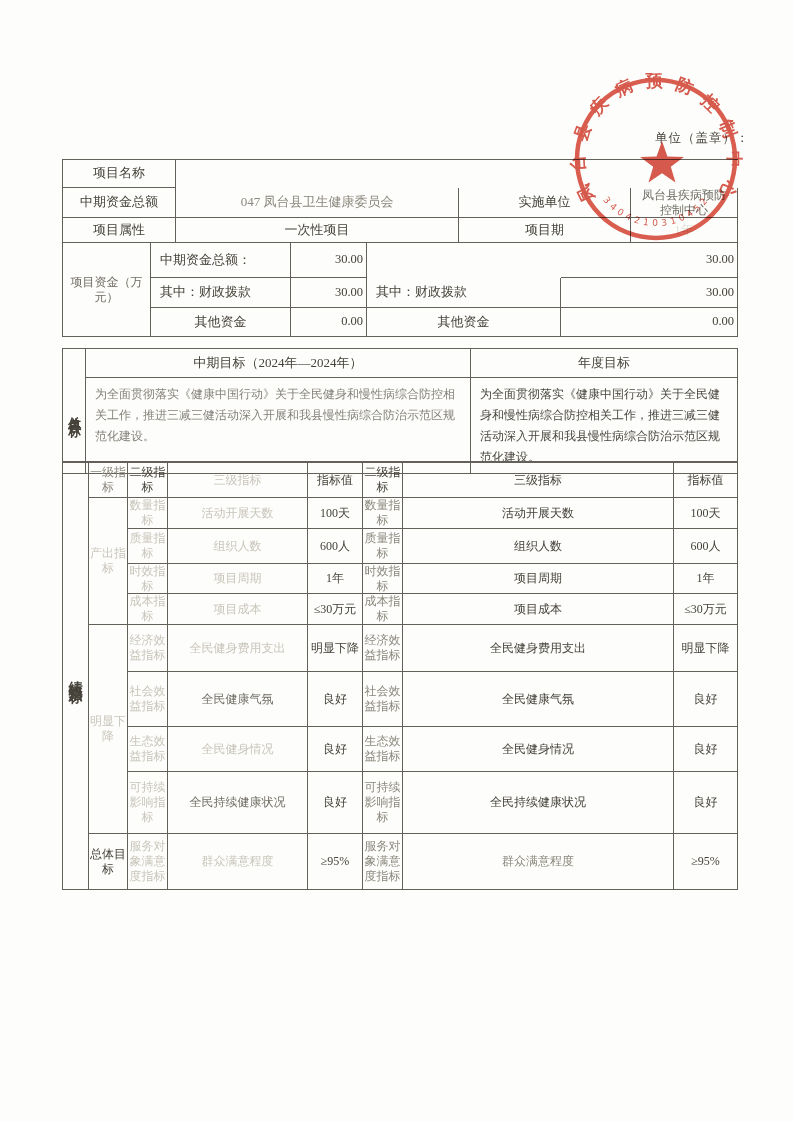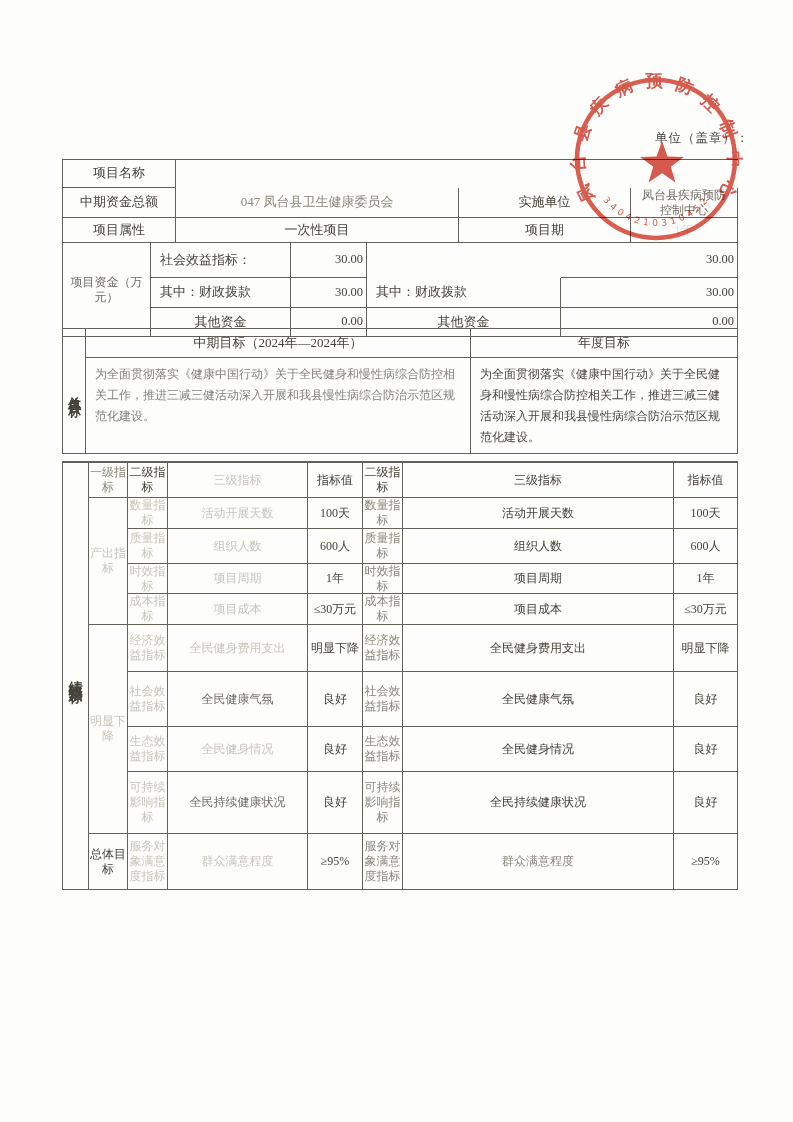--- a/index.html
+++ b/index.html
@@ -20,21 +20,21 @@
   .vert{writing-mode:vertical-rl;text-orientation:upright;letter-spacing:3px;font-weight:bold;}
   .mid{color:var(--mid);}
   .faded{color:var(--faded);}
   .dim{color:#706d64;}
   .small{font-size:12px;}
   .goaltext{font-size:12px;line-height:21px;}
   .faint{color:rgba(70,66,55,0.15);}
   
   #info{left:62px;top:159px;width:675px;grid-template-columns:113px 283px 172px 107px;grid-template-rows:28px 30px 25px;}
   #funds{left:62px;top:242px;width:675px;grid-template-columns:88px 140px 76px 194px 177px;grid-template-rows:35px 30px 29px;}
-  #goals{left:62px;top:328px;width:675px;grid-template-columns:23px 385px 267px;grid-template-rows:29px 96px;}
+  #goals{left:62px;top:348px;width:675px;grid-template-columns:23px 385px 267px;grid-template-rows:29px 96px;}
   #ind{left:62px;top:461px;width:675px;grid-template-columns:26px 39px 40px 140px 55px 40px 271px 64px;
        grid-template-rows:35px 31px 35px 30px 31px 47px 55px 45px 62px 56px;border-top:2px solid var(--ln);font-size:12px;}
   .stamp{position:absolute;left:550px;top:53px;mix-blend-mode:multiply;opacity:.84;}
 </style>
 </head>
 <body>
 
 <div class="page">
 
   <div class="unit-seal">单位（盖章）：</div>
@@ -47,21 +47,21 @@
     <div class="cell small dim" style="grid-area:2/4/3/5;padding:0 6px">凤台县疾病预防控制中心</div>
     <div class="cell" style="grid-area:3/1/4/2">项目属性</div>
     <div class="cell" style="grid-area:3/3/4/4">项目期</div>
     <div class="cell" style="grid-area:3/2/4/3">一次性项目</div>
     <div class="cell faint" style="grid-area:3/4/4/5">1年</div>
   </div>
 
   <div class="grid" id="funds">
     <div class="cell dim small" style="grid-area:1/1/4/2;padding:0 6px">项目资金（万元）</div>
 
-    <div class="cell lpad" style="grid-area:1/2/2/3">社会效益指标：</div>
+    <div class="cell lpad" style="grid-area:1/2/2/3">中期资金总额：</div>
     <div class="cell rval" style="grid-area:1/3/2/4">30.00</div>
     <div class="cell rval" style="grid-area:1/5/2/6">30.00</div>
 
     <div class="cell lpad" style="grid-area:2/2/3/3">其中：财政拨款</div>
     <div class="cell rval" style="grid-area:2/3/3/4">30.00</div>
     <div class="cell lpad" style="grid-area:2/4/3/5">其中：财政拨款</div>
     <div class="cell rval" style="grid-area:2/5/3/6">30.00</div>
 
     <div class="cell" style="grid-area:3/2/4/3">其他资金</div>
     <div class="cell rval" style="grid-area:3/3/4/4">0.00</div>

